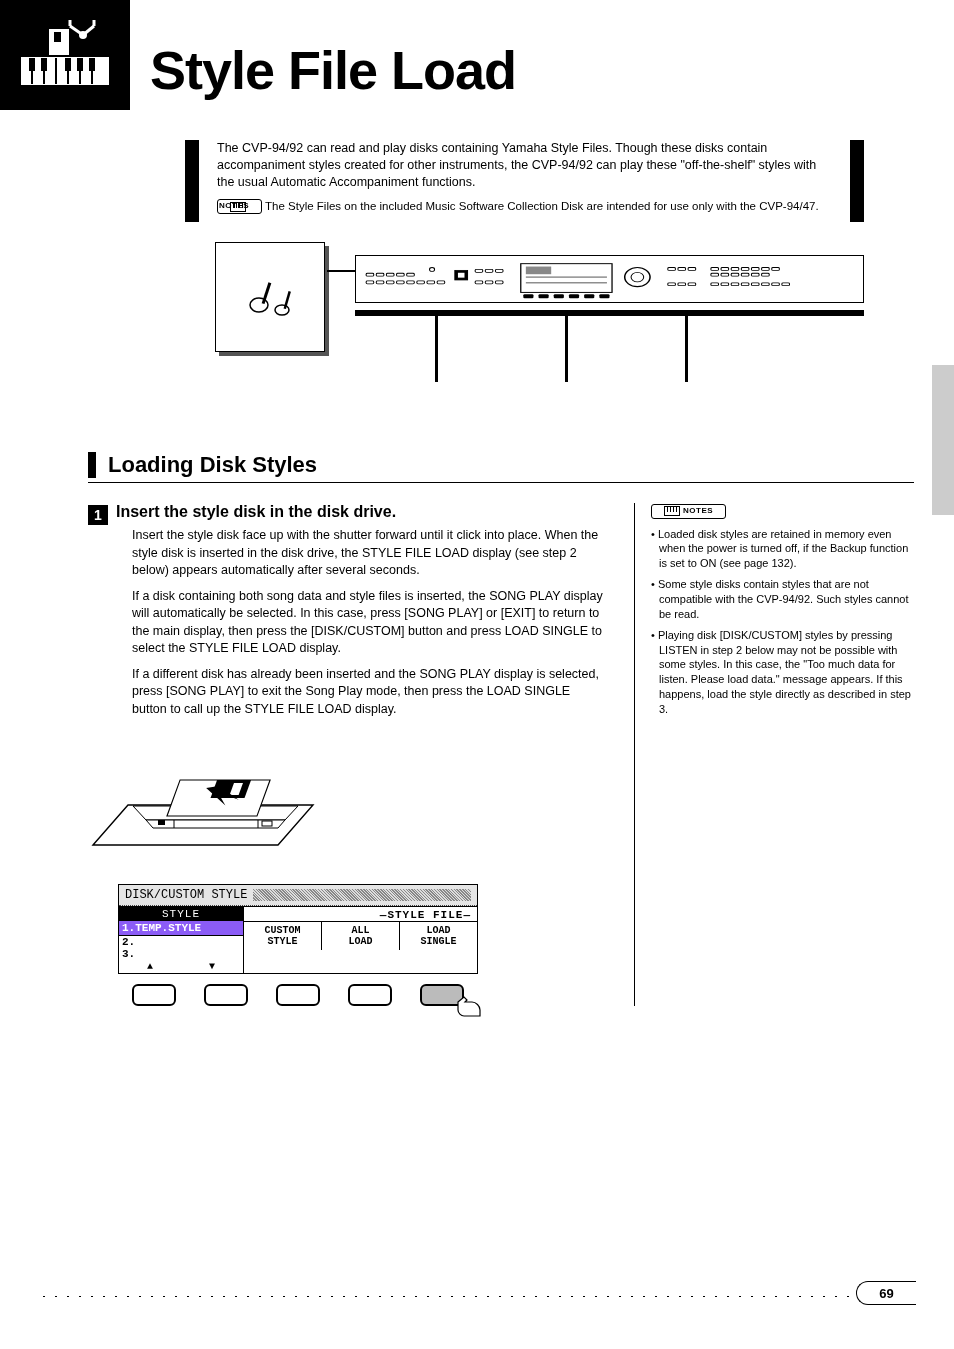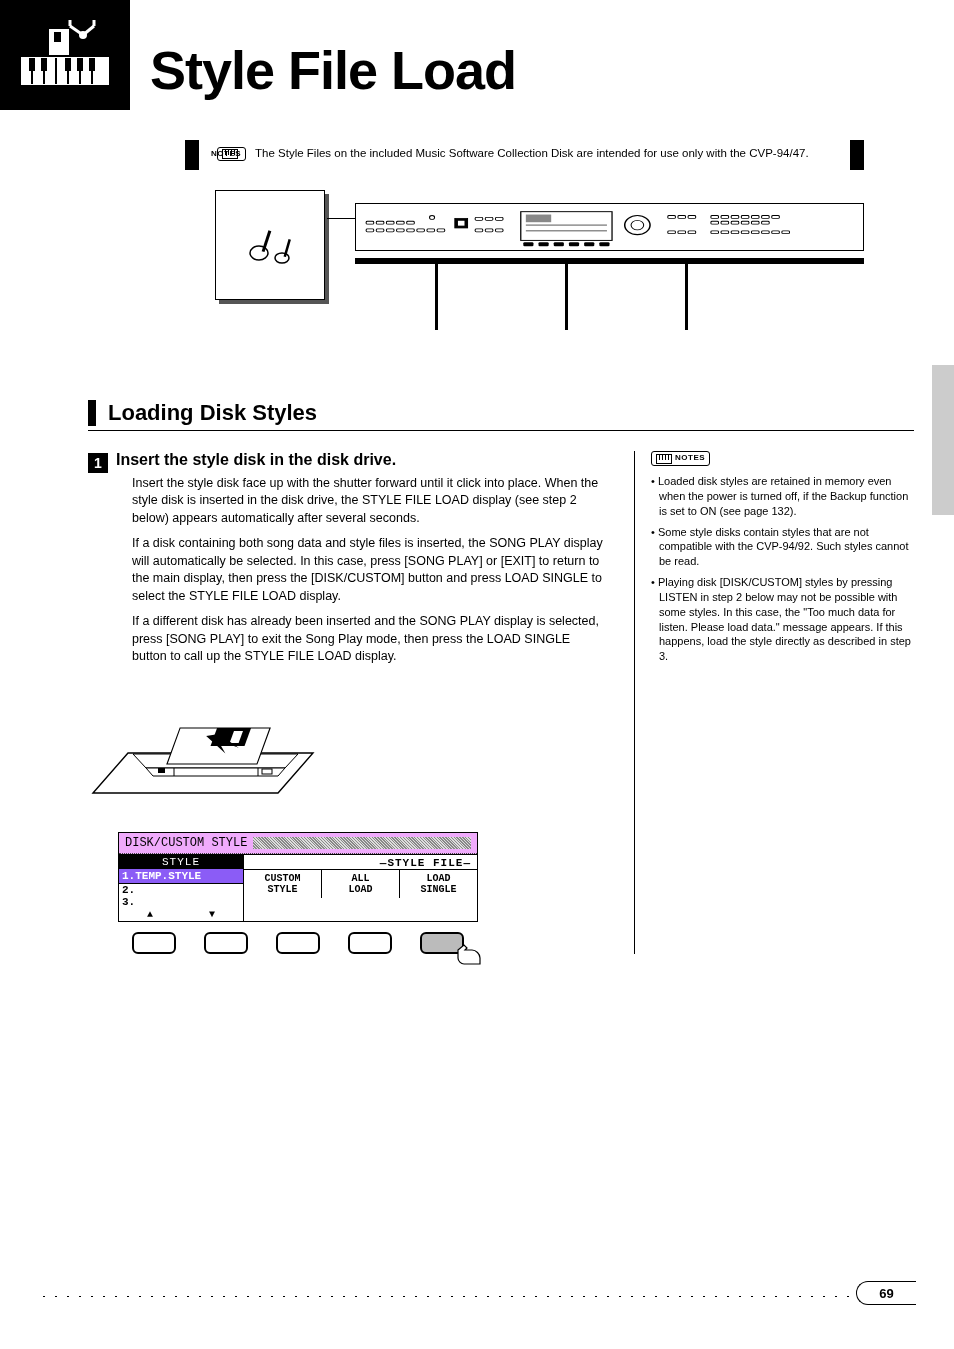--- a/index.html
+++ b/index.html
@@ -57,22 +57,22 @@
     font-size: 12.5px;
     line-height: 1.35;
   }
   .intro-content p { margin-bottom: 8px; }
 
   .notes-badge {
     display: inline-flex;
     align-items: center;
     border: 1px solid #000;
     border-radius: 3px;
-    padding: 1px 4px;
-    margin-right: 6px;
+    padding: 1px 12px;
+    margin-right: 0;
     vertical-align: middle;
   }
   .notes-badge .kb {
     width: 16px; height: 10px; border: 1px solid #000; margin-right: 3px;
     background:
       linear-gradient(#000,#000) 2px 0/1px 5px no-repeat,
       linear-gradient(#000,#000) 5px 0/1px 5px no-repeat,
       linear-gradient(#000,#000) 8px 0/1px 5px no-repeat,
       linear-gradient(#000,#000) 11px 0/1px 5px no-repeat;
   }
@@ -183,21 +183,21 @@
     margin: 0 0 10px 30px;
     width: 360px;
     border: 1.5px solid #000;
     font-family: "Courier New", monospace;
     font-size: 12px;
   }
   .lcd-top {
     display: flex; align-items: center;
     padding: 3px 6px;
     border-bottom: 1px dotted #444;
-    background: #f0abfc;
+    background: #e5e5e5;
   }
   .lcd-top .shade {
     flex: 1; height: 12px;
     background: repeating-linear-gradient(45deg,#888 0,#888 1px,#ddd 1px,#ddd 2px);
     margin-left: 6px;
   }
   .lcd-mid {
     display: flex;
     border-top: 1px solid #000;
   }
@@ -310,20 +310,21 @@
   </div>
   <div class="title-row">
     <div class="title">Style File Load</div>
     <div class="title-dots">........................</div>
   </div>
 </div>
 
 <div class="intro-wrap">
   <div class="intro-bar-left"></div>
   <div class="intro-content">
+    <p>The CVP-94/92 can read and play disks containing Yamaha Style Files. Though these disks contain accompaniment styles created for other instruments, the CVP-94/92 can play these "off-the-shelf" styles with the usual Automatic Accompaniment functions.</p>
     <div class="note-indent">
       <span class="notes-badge">
         <span class="kb"></span>
         <span class="txt">NOTES</span>
       </span>
       <span>The Style Files on the included Music Software Collection Disk are intended for use only with the CVP-94/47.</span>
     </div>
   </div>
   <div class="intro-bar-right"></div>
 </div>

